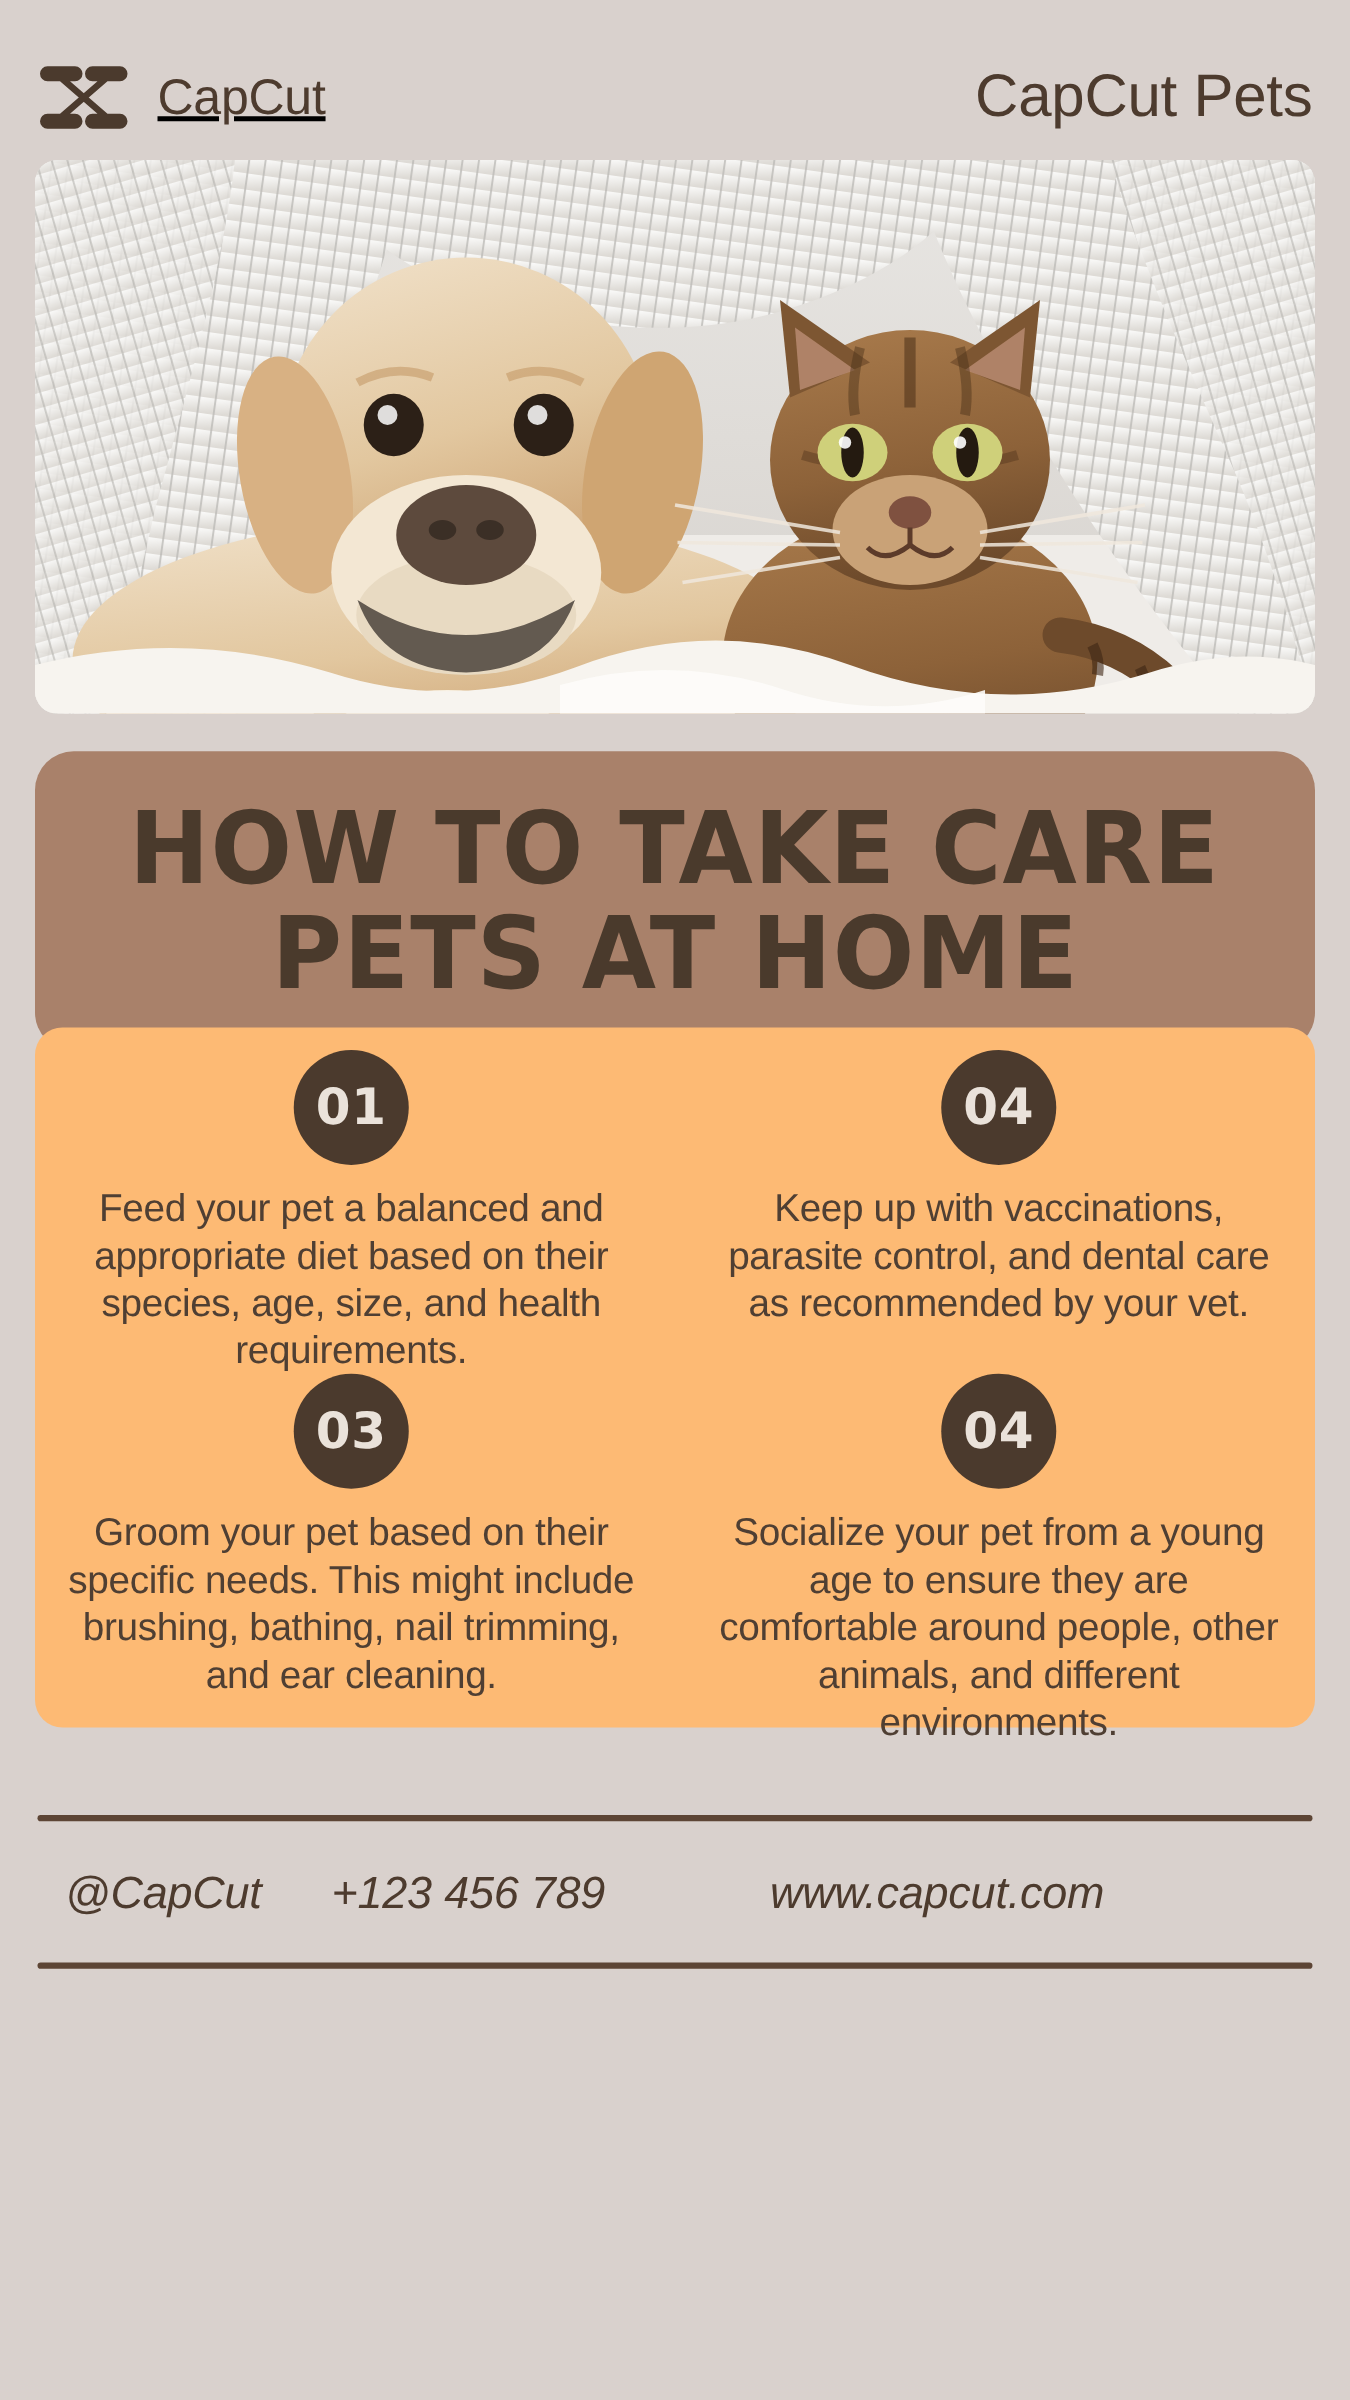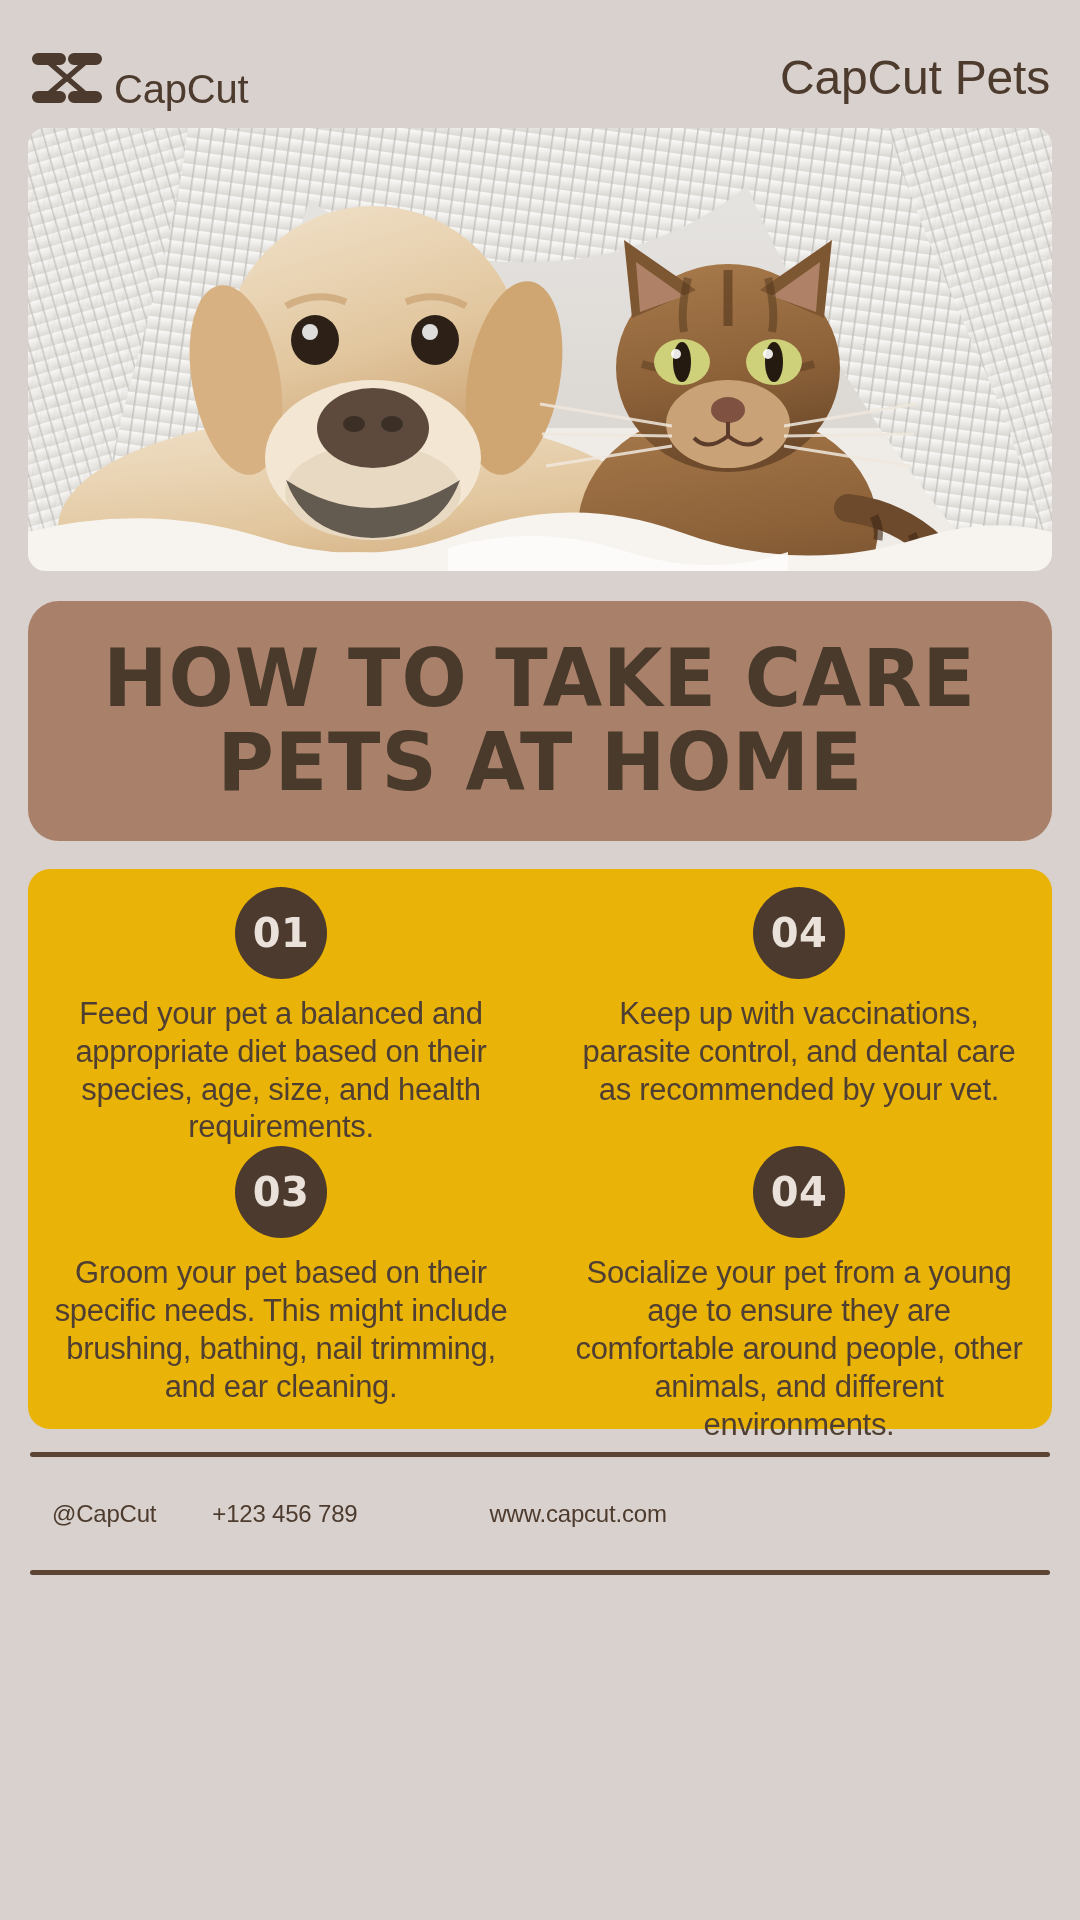--- a/index.html
+++ b/index.html
@@ -29,22 +29,23 @@
     top: 42px;
     left: 30px;
     right: 30px;
     height: 72px;
     display: flex;
     align-items: center;
     justify-content: space-between;
   }
   .brand {
     display: flex;
-    align-items: flex-end;
-    gap: 8px;
+    align-items: center;
+    gap: 20px;
+    text-decoration: underline;
   }
   .logo-mark {
     width: 76px;
     height: 62px;
     display: block;
   }
   .brand-name {
     font-size: 40px;
     color: #4d3b2e;
     letter-spacing: -0.2px;
@@ -96,25 +97,25 @@
     text-align: center;
     transform: scaleX(0.96);
     text-transform: uppercase;
     white-space: nowrap;
   }
   .title-line.l2 { margin-top: 6px; }
 
   
   .tips-panel {
     position: absolute;
-    top: 869px;
+    top: 822px;
     left: 28px;
     width: 1024px;
     height: 560px;
-    background: #eab308;
+    background: #fdba74;
     border-radius: 22px;
     padding: 18px 0 0 0;
     box-sizing: border-box;
     display: grid;
     grid-template-columns: 1fr 1fr;
     grid-template-rows: 1fr 1fr;
     column-gap: 12px;
     row-gap: 0px;
   }
   .tip {
@@ -164,23 +165,24 @@
     position: absolute;
     top: 1458px;
     left: 30px;
     width: 1020px;
     height: 112px;
     display: flex;
     align-items: center;
   }
   .footer-item {
     color: #4d3b2e;
-    font-size: 24px;
+    font-size: 36px;
     letter-spacing: -0.2px;
     white-space: nowrap;
+    font-style: italic;
   }
   .f-handle { margin-left: 22px; }
   .f-phone  { margin-left: 56px; }
   .f-site   { margin-left: 132px; }
 </style>
 </head>
 <body>
 
 <div class="page">
 

